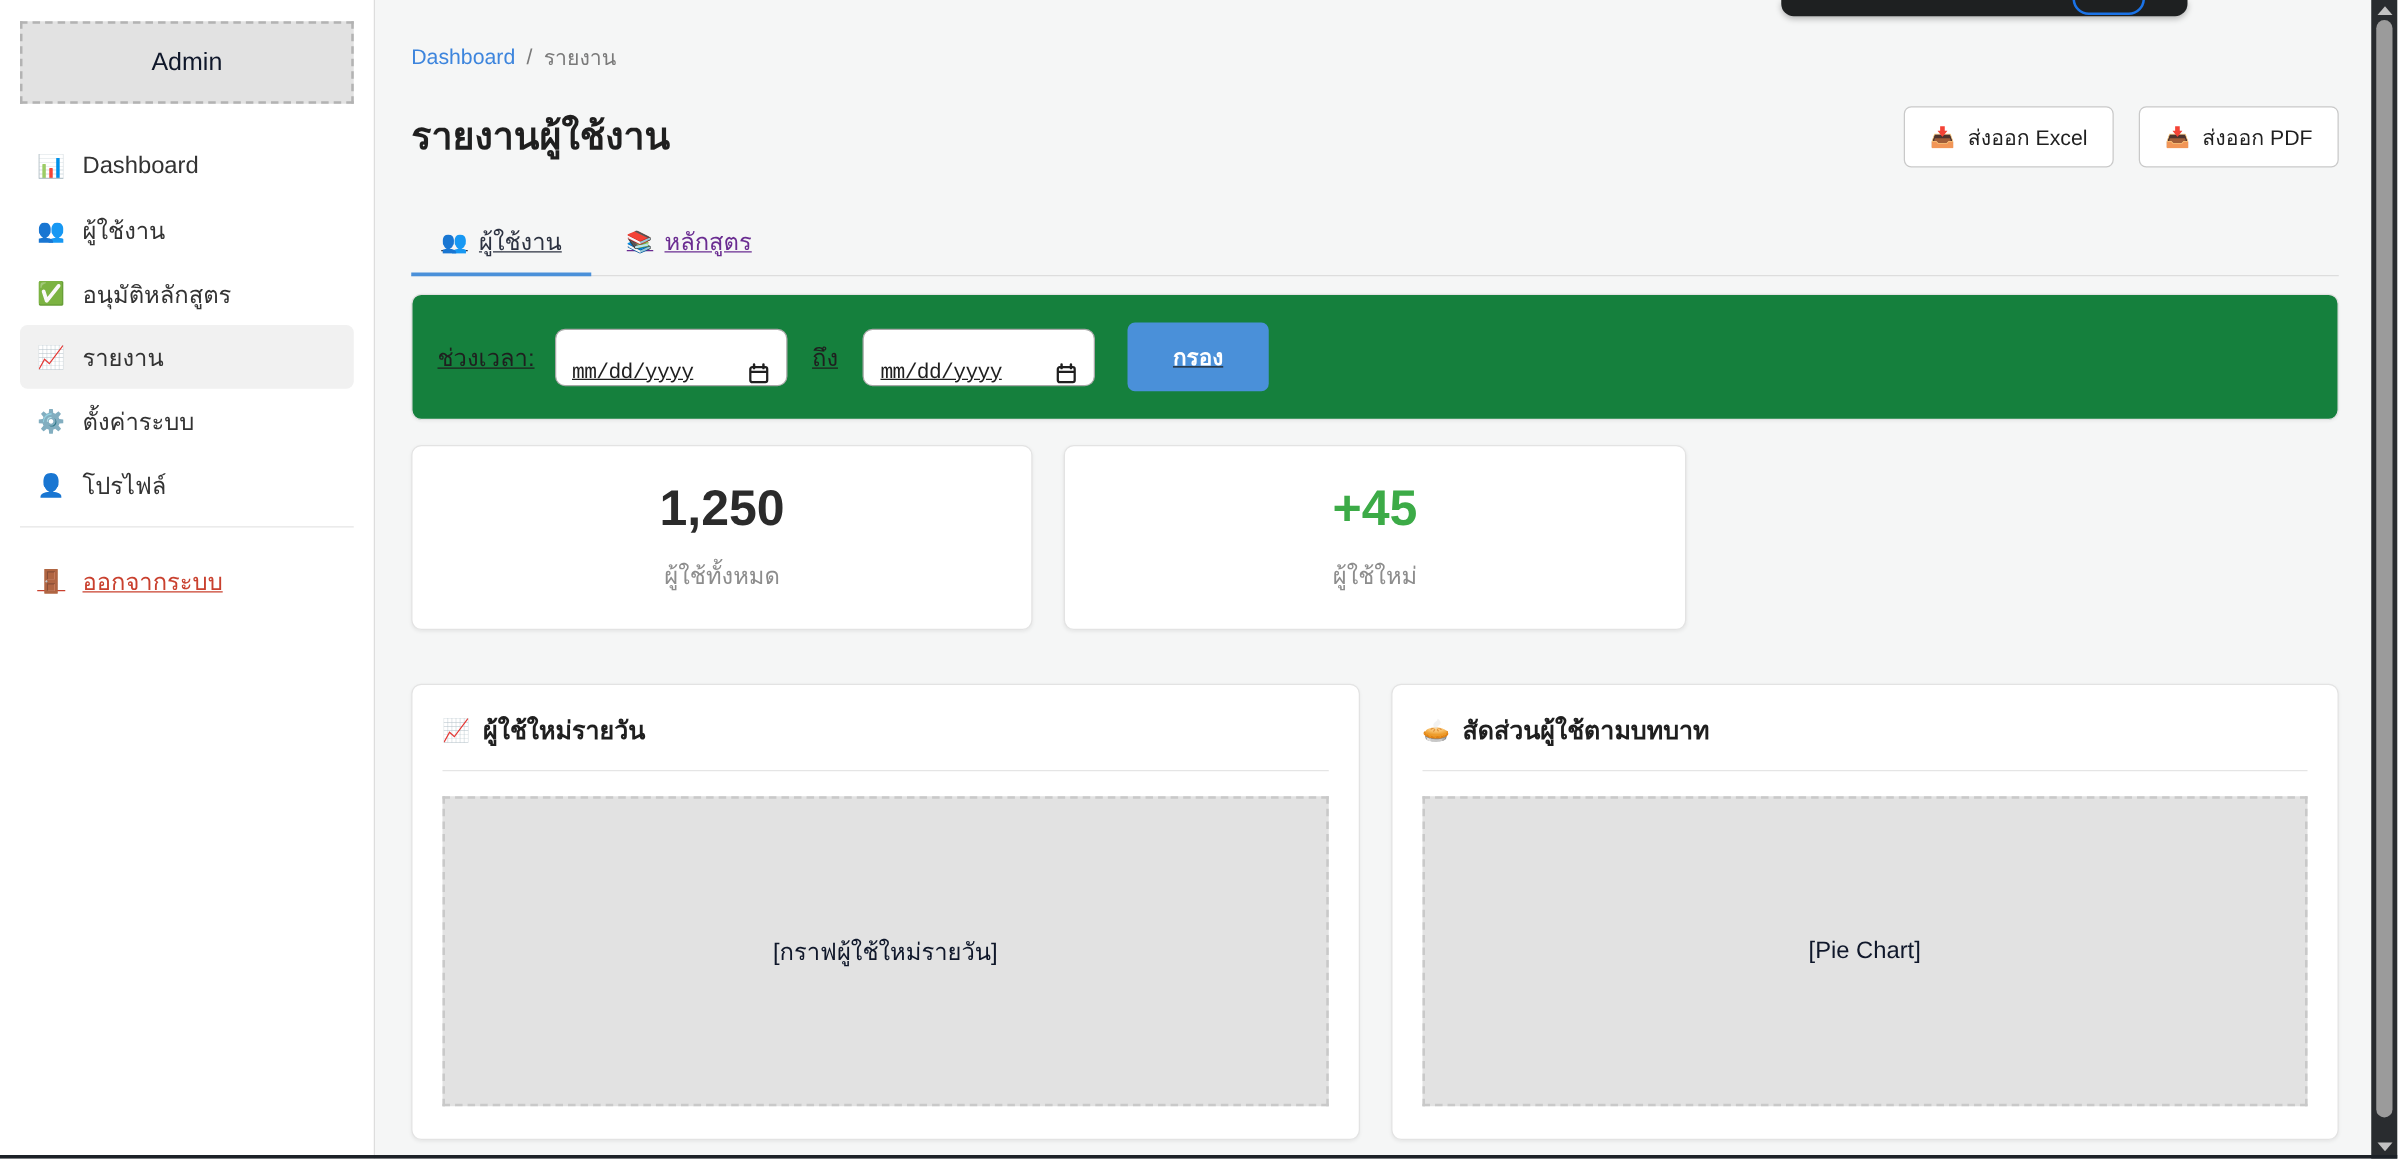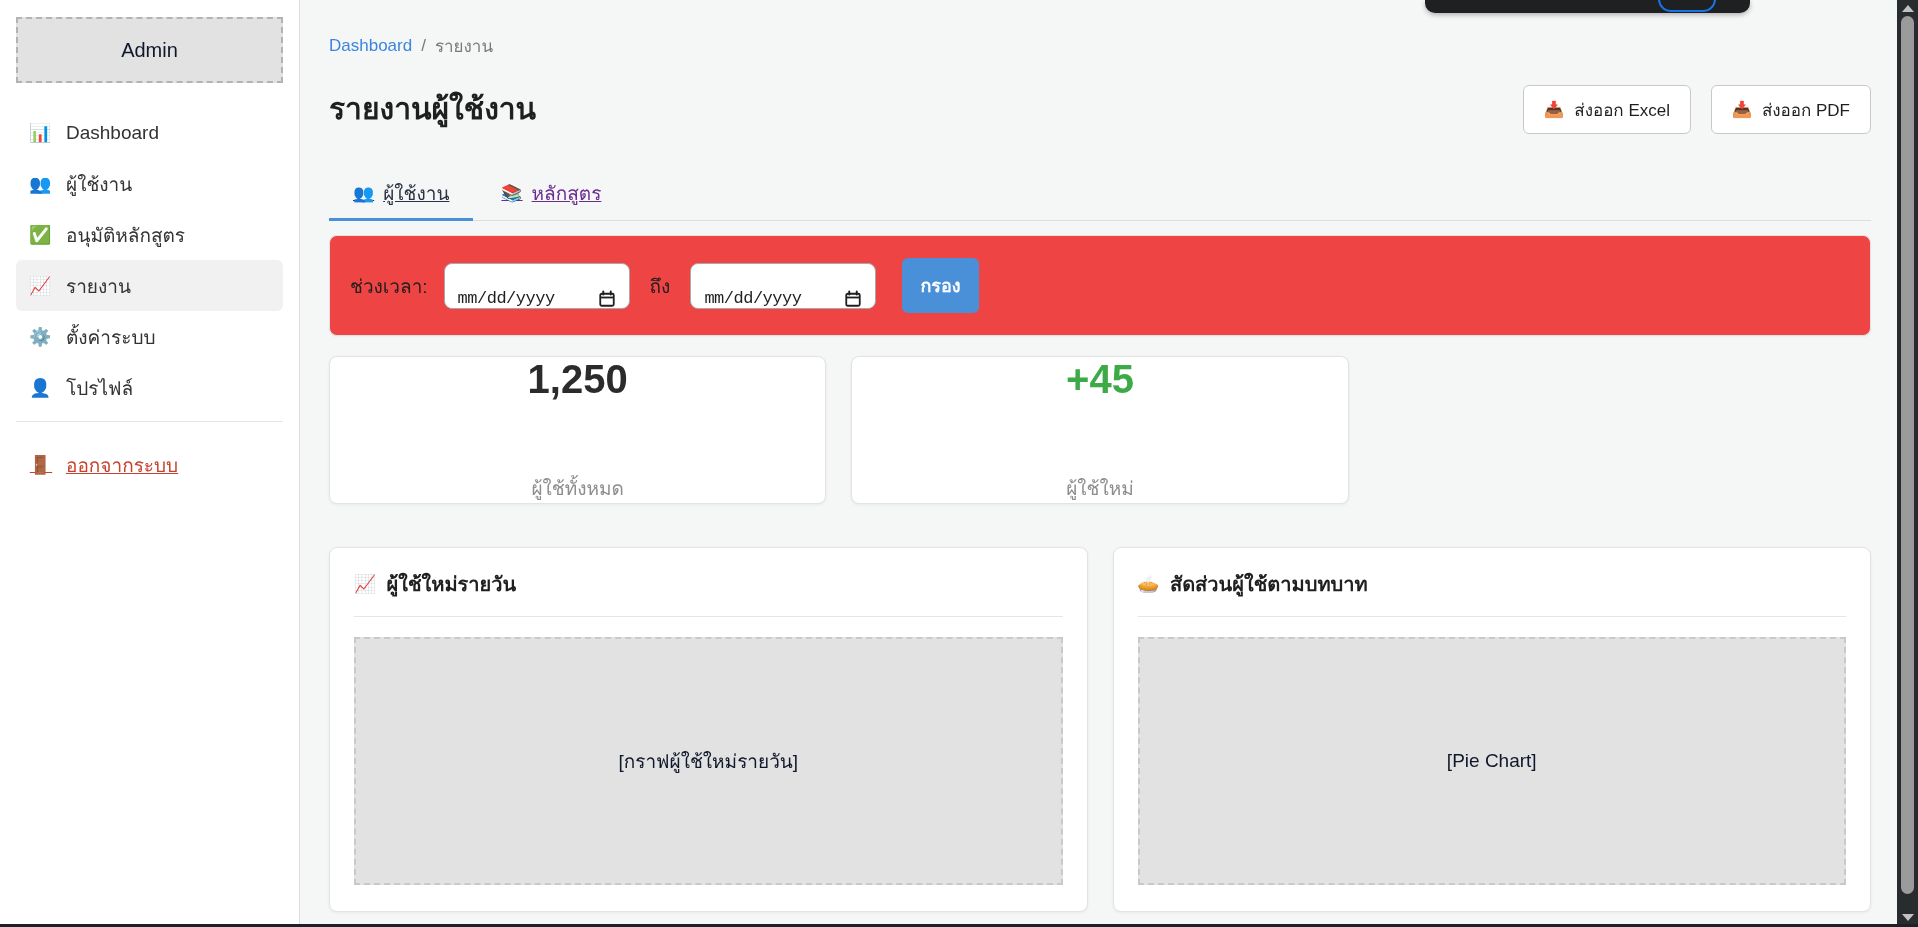--- a/index.html
+++ b/index.html
@@ -63,43 +63,43 @@
     text-decoration: underline; cursor: pointer;
   }
   .tab.active::after {
     content: ""; position: absolute; left: 0; right: 0; bottom: -1px;
     height: 3px; background: var(--accent, #4a90d9);
   }
   .tab.visited { color: var(--visited-purple, #6a2c91); }
   .tab-icon { font-size: 17px; }
 
   .filter-card {
-    margin-top: 14px; background: #ef4444; border: 1px solid #e2e2e2;
+    margin-top: 14px; background: #15803d; border: 1px solid #e2e2e2;
     border-radius: 8px; padding: 22px 20px; display: flex; align-items: center;
-    gap: 16px; box-shadow: 0 1px 2px rgba(0,0,0,.04);
+    gap: 16px; box-shadow: 0 1px 2px rgba(0,0,0,.04); text-decoration: underline;
   }
   .filter-label { font-size: 19px; color: #1f1f1f; }
   .date-input {
     display: flex; align-items: flex-end; justify-content: space-between;
     width: 186px; height: 46px; border: 1px solid #a8a8a8; border-radius: 8px;
     padding: 0 13px; background: #ffffff; cursor: text;
   }
   .date-text { font-family: "Liberation Mono", monospace; font-size: 17px; color: #1f1f1f; letter-spacing: -0.5px; }
   .to-label { font-size: 19px; margin: 0 4px; }
   .btn-primary {
     margin-left: 10px; background: var(--accent, #4a90d9); color: #ffffff;
-    border: none; border-radius: 6px; padding: 13px 18px; font-size: 18px;
+    border: none; border-radius: 6px; padding: 13px 36px; font-size: 18px;
     font-weight: 600; font-family: "Liberation Sans", sans-serif; cursor: pointer;
   }
 
   .stats-row { margin-top: 20px; display: grid; grid-template-columns: repeat(3, 1fr); gap: 25px; }
   .stat-card {
     background: #ffffff; border: 1px solid #e3e3e3; border-radius: 8px;
     height: 148px; display: flex; flex-direction: column; align-items: center;
-    justify-content: space-between; box-shadow: 0 1px 3px rgba(0,0,0,.06);
+    justify-content: center; box-shadow: 0 1px 3px rgba(0,0,0,.06);
   }
   .stat-value { font-size: 40px; font-weight: 700; color: #2b2b2b; line-height: 1.1; }
   .stat-value.positive { color: var(--green, #3cab47); }
   .stat-label { margin-top: 16px; font-size: 19px; color: #8d8d8d; }
 
   .charts-row { margin-top: 43px; display: grid; grid-template-columns: 1fr 1fr; gap: 25px; }
   .chart-card {
     background: #ffffff; border: 1px solid #e3e3e3; border-radius: 8px;
     padding: 20px 24px; height: 365px; box-shadow: 0 1px 3px rgba(0,0,0,.06);
   }

